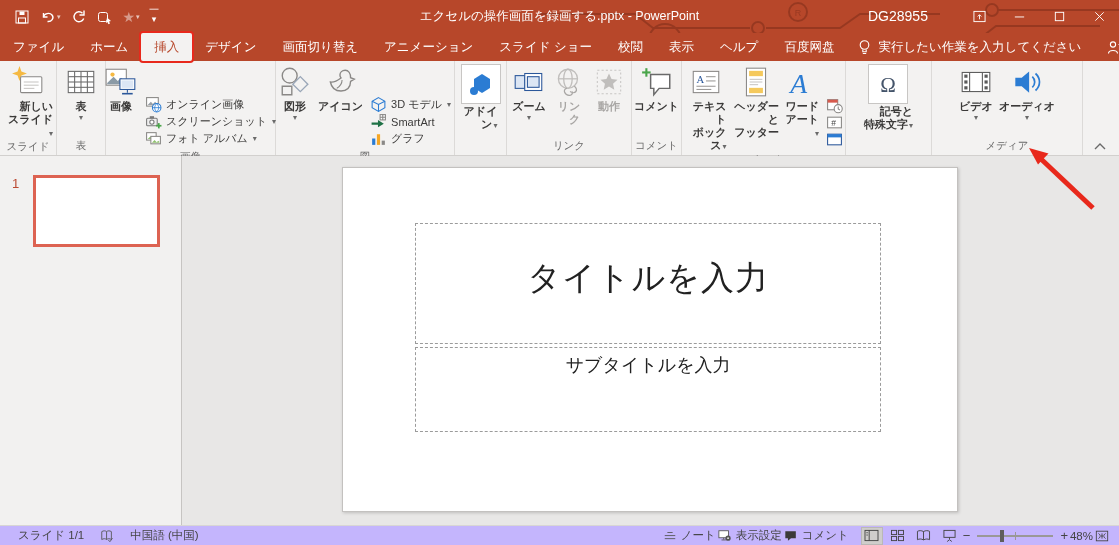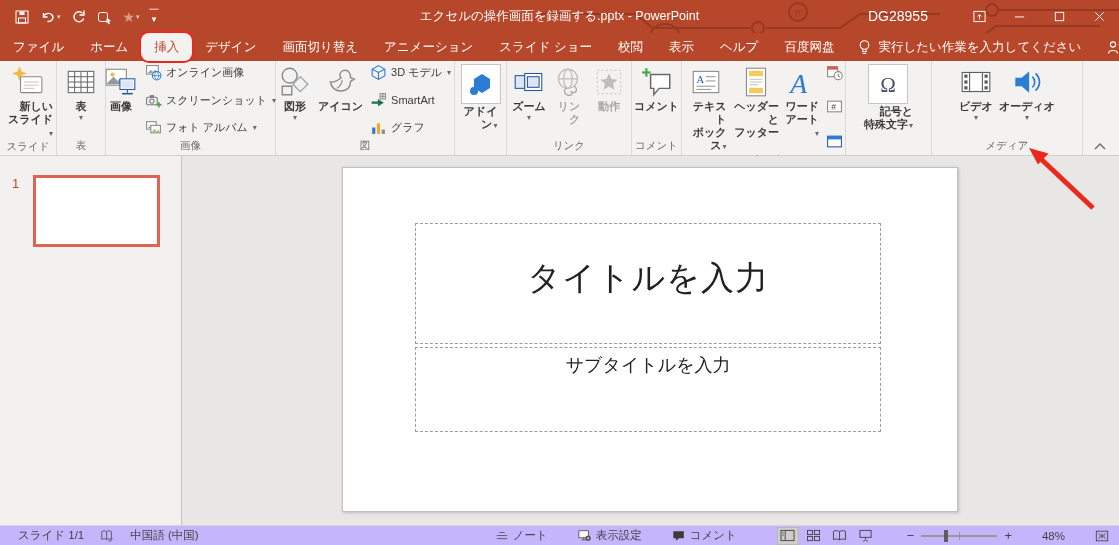--- a/index.html
+++ b/index.html
@@ -25,42 +25,42 @@
   .win-controls { position:absolute; right:0; top:0; height:33px; display:flex; z-index:2; }
   .win-btn { width:40px; height:33px; display:flex; align-items:center; justify-content:center; }
   .win-btn svg { width:13px; height:13px; }
   .circuit { position:absolute; left:540px; top:0; width:579px; height:60px; opacity:.35; pointer-events:none; z-index:0;}
 
   
   .tabrow { position:absolute; left:0; top:33px; width:1119px; height:28px; background:#b7472a;
     display:flex; align-items:stretch; color:#fff; font-size:12.5px; }
   .tab { padding:0 13px; display:flex; align-items:center; white-space:nowrap; }
   .tab.active { background:#f3f2f1; color:#b7472a; position:relative;
-    box-shadow:0 0 0 2px #e8291c; border-radius:8px; z-index:3; }
+    box-shadow:0 0 0 2px #e8291c; border-radius:2px; z-index:3; }
   .tellme { display:flex; align-items:center; gap:6px; padding:0 10px; white-space:nowrap; }
   .tellme svg { width:15px; height:17px; }
   .share { margin-left:auto; display:flex; align-items:center; gap:5px; padding:0 16px; white-space:nowrap; }
   .share svg { width:16px; height:15px; }
 
   
   .ribbon { position:absolute; left:0; top:61px; width:1119px; height:95px; background:#f3f2f1;
     border-bottom:1px solid #d2d0ce; display:flex; }
   .rgroup { display:flex; flex-direction:column; border-right:1px solid #dcdad8; flex:0 0 auto; }
   .rbody { flex:1; display:flex; justify-content:center; padding-top:1px; }
   .glabel { height:17px; font-size:10.5px; color:#696969; text-align:center; line-height:15px; white-space:nowrap; }
   .big-btn { display:flex; flex-direction:column; align-items:center; padding:2px 3px 0; cursor:default; }
   .ic32 { width:34px; height:34px; margin:1px auto 1px; }
   .ic32 svg { width:100%; height:100%; }
   .boxed { border:1px solid #c8c6c4; background:#fff; width:40px; height:40px; padding:3px; margin:0 auto 1px; }
   .boxed svg { width:100%; height:100%; }
   .lblwrap { font-size:11px; line-height:1.18; text-align:right; color:#3b3a39; white-space:nowrap;font-weight:bold; }
   .pre { white-space:pre-line; }
   .dd { font-size:8px; color:#6a6a6a; margin-left:1px; }
   .dd-line { display:block; font-size:8px; color:#6a6a6a; line-height:1.2; text-align:center; }
-  .vcol { display:flex; flex-direction:column; justify-content:space-between; padding:2px 2px; }
+  .vcol { display:flex; flex-direction:column; justify-content:center; padding:2px 2px;margin-top:32px; }
   .sm-btn { display:flex; align-items:center; gap:4px; font-size:11px; color:#3b3a39; padding:0 2px; white-space:nowrap; cursor:default;}
   .ic16 { width:17px; height:17px; flex:0 0 auto; }
   .ic16 svg { width:100%; height:100%; }
   .disabled .lblwrap, .disabled .slbl { color:#a8a6a4; }
   .rec { position:relative; }
   .red-frame { position:absolute; left:-4px; right:-4px; top:-1px; bottom:-5px;
     border:3px solid #e8291c; border-radius:3px; pointer-events:none; z-index:4;}
   .collapse-zone { flex:1; position:relative; border-right:none; }
   .collapse-btn { position:absolute; right:12px; bottom:4px; width:14px; height:10px; }
 
@@ -78,21 +78,21 @@
   .ph-title .txt { font-size:33px; color:#212121; letter-spacing:1px; white-space:nowrap; }
   .ph-sub { left:11.8%; top:52.2%; width:75.8%; height:24.8%; display:flex; align-items:flex-start; justify-content:center; padding-top:5px; }
   .ph-sub .txt { font-size:18px; color:#212121; }
 
   
   .statusbar { position:absolute; left:0; bottom:0; width:1119px; height:20px; background:#c4b5fd;
     border-top:1px solid #d8d6d4; display:flex; align-items:center; font-size:11.5px; color:#444; }
   .sb-left { display:flex; align-items:center; gap:16px; padding-left:18px; }
   .sb-item { display:flex; align-items:center; gap:4px; white-space:nowrap; cursor:default; }
   .sb-item svg { width:14px; height:14px; }
-  .sb-right { margin-left:auto; display:flex; align-items:center; gap:30px; padding-right:10px; }
+  .sb-right { margin-left:auto; display:flex; align-items:center; gap:2px; padding-right:10px; }
   .viewbtns { display:flex; align-items:center; gap:4px; margin-left:10px; }
   .viewbtn { width:22px; height:18px; display:flex; align-items:center; justify-content:center; }
   .viewbtn svg { width:15px; height:13px; }
   .viewbtn.active { background:#cfcdcb; border:1px solid #bab8b6; }
   .zoomctl { display:flex; align-items:center; gap:7px; }
   .zsign { font-size:13px; color:#444; line-height:1; }
   .track { width:76px; height:2px; background:#9a9896; position:relative; }
   .handle { position:absolute; left:30%; top:-5px; width:4px; height:12px; background:#5f5d5b; }
   .tick { position:absolute; left:50%; top:-3px; width:1px; height:8px; background:#9a9896; }
   .zoom-pct { font-size:11.5px; color:#444; }

